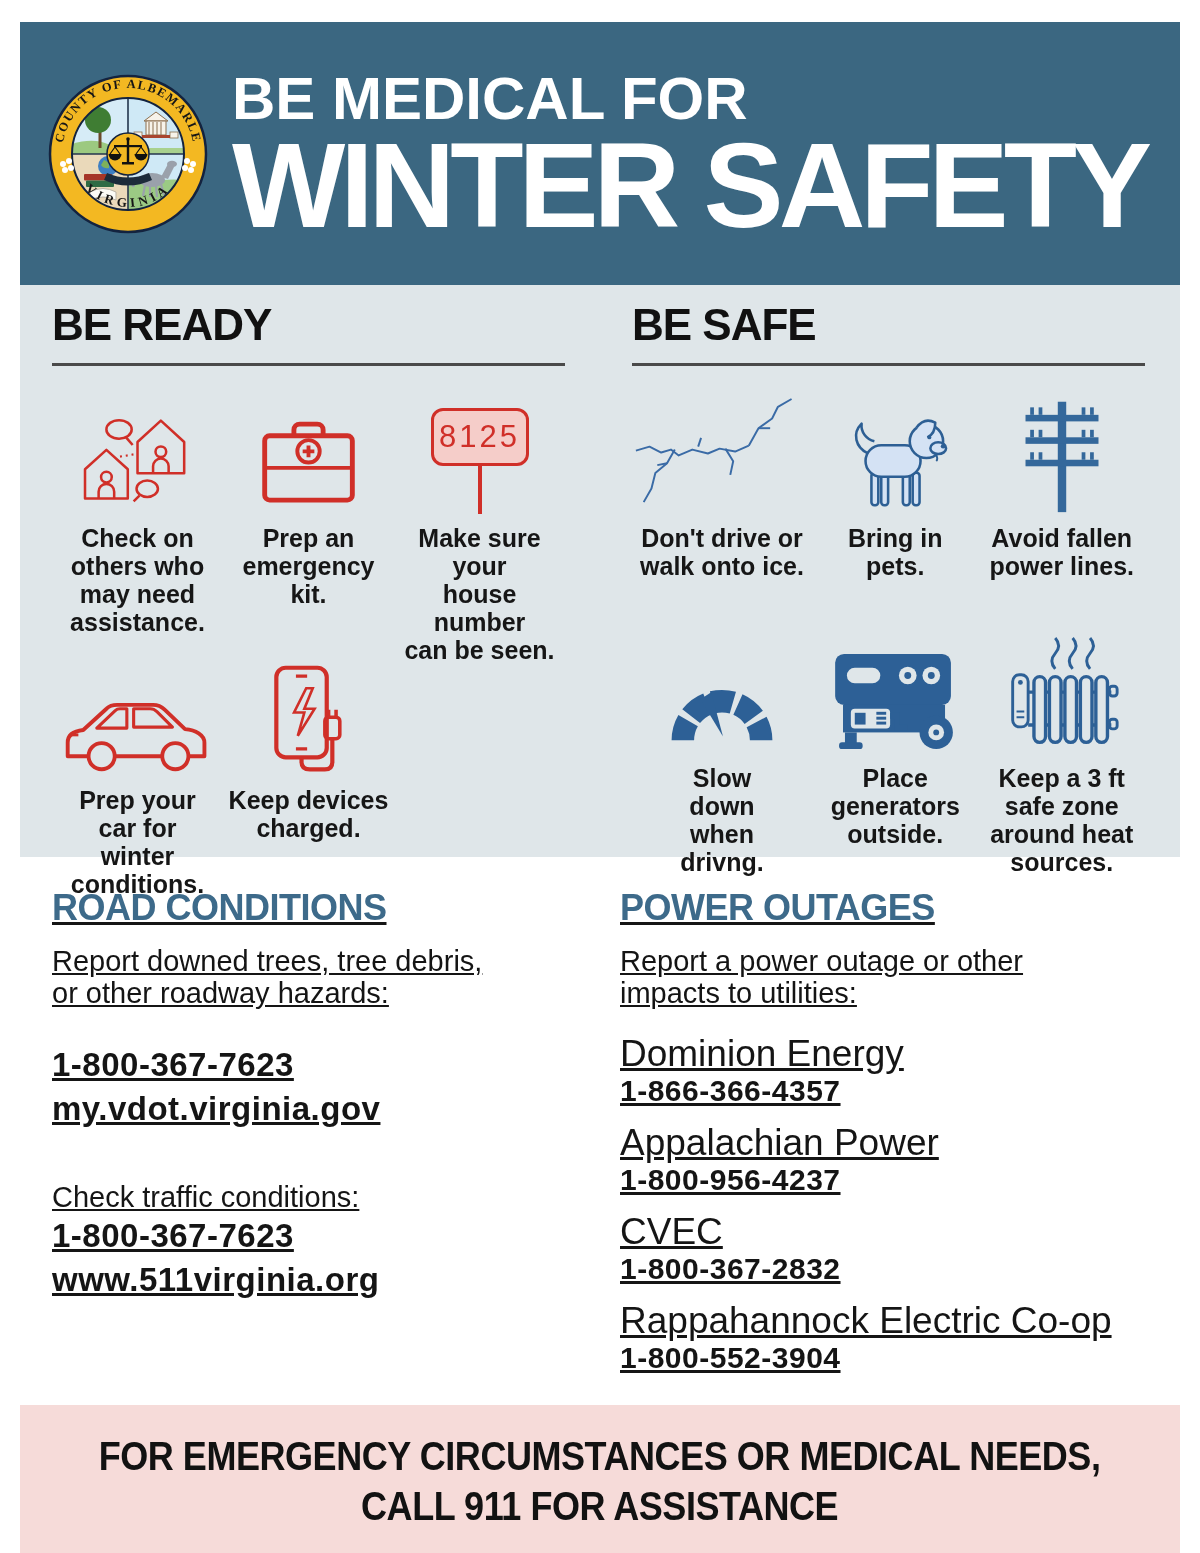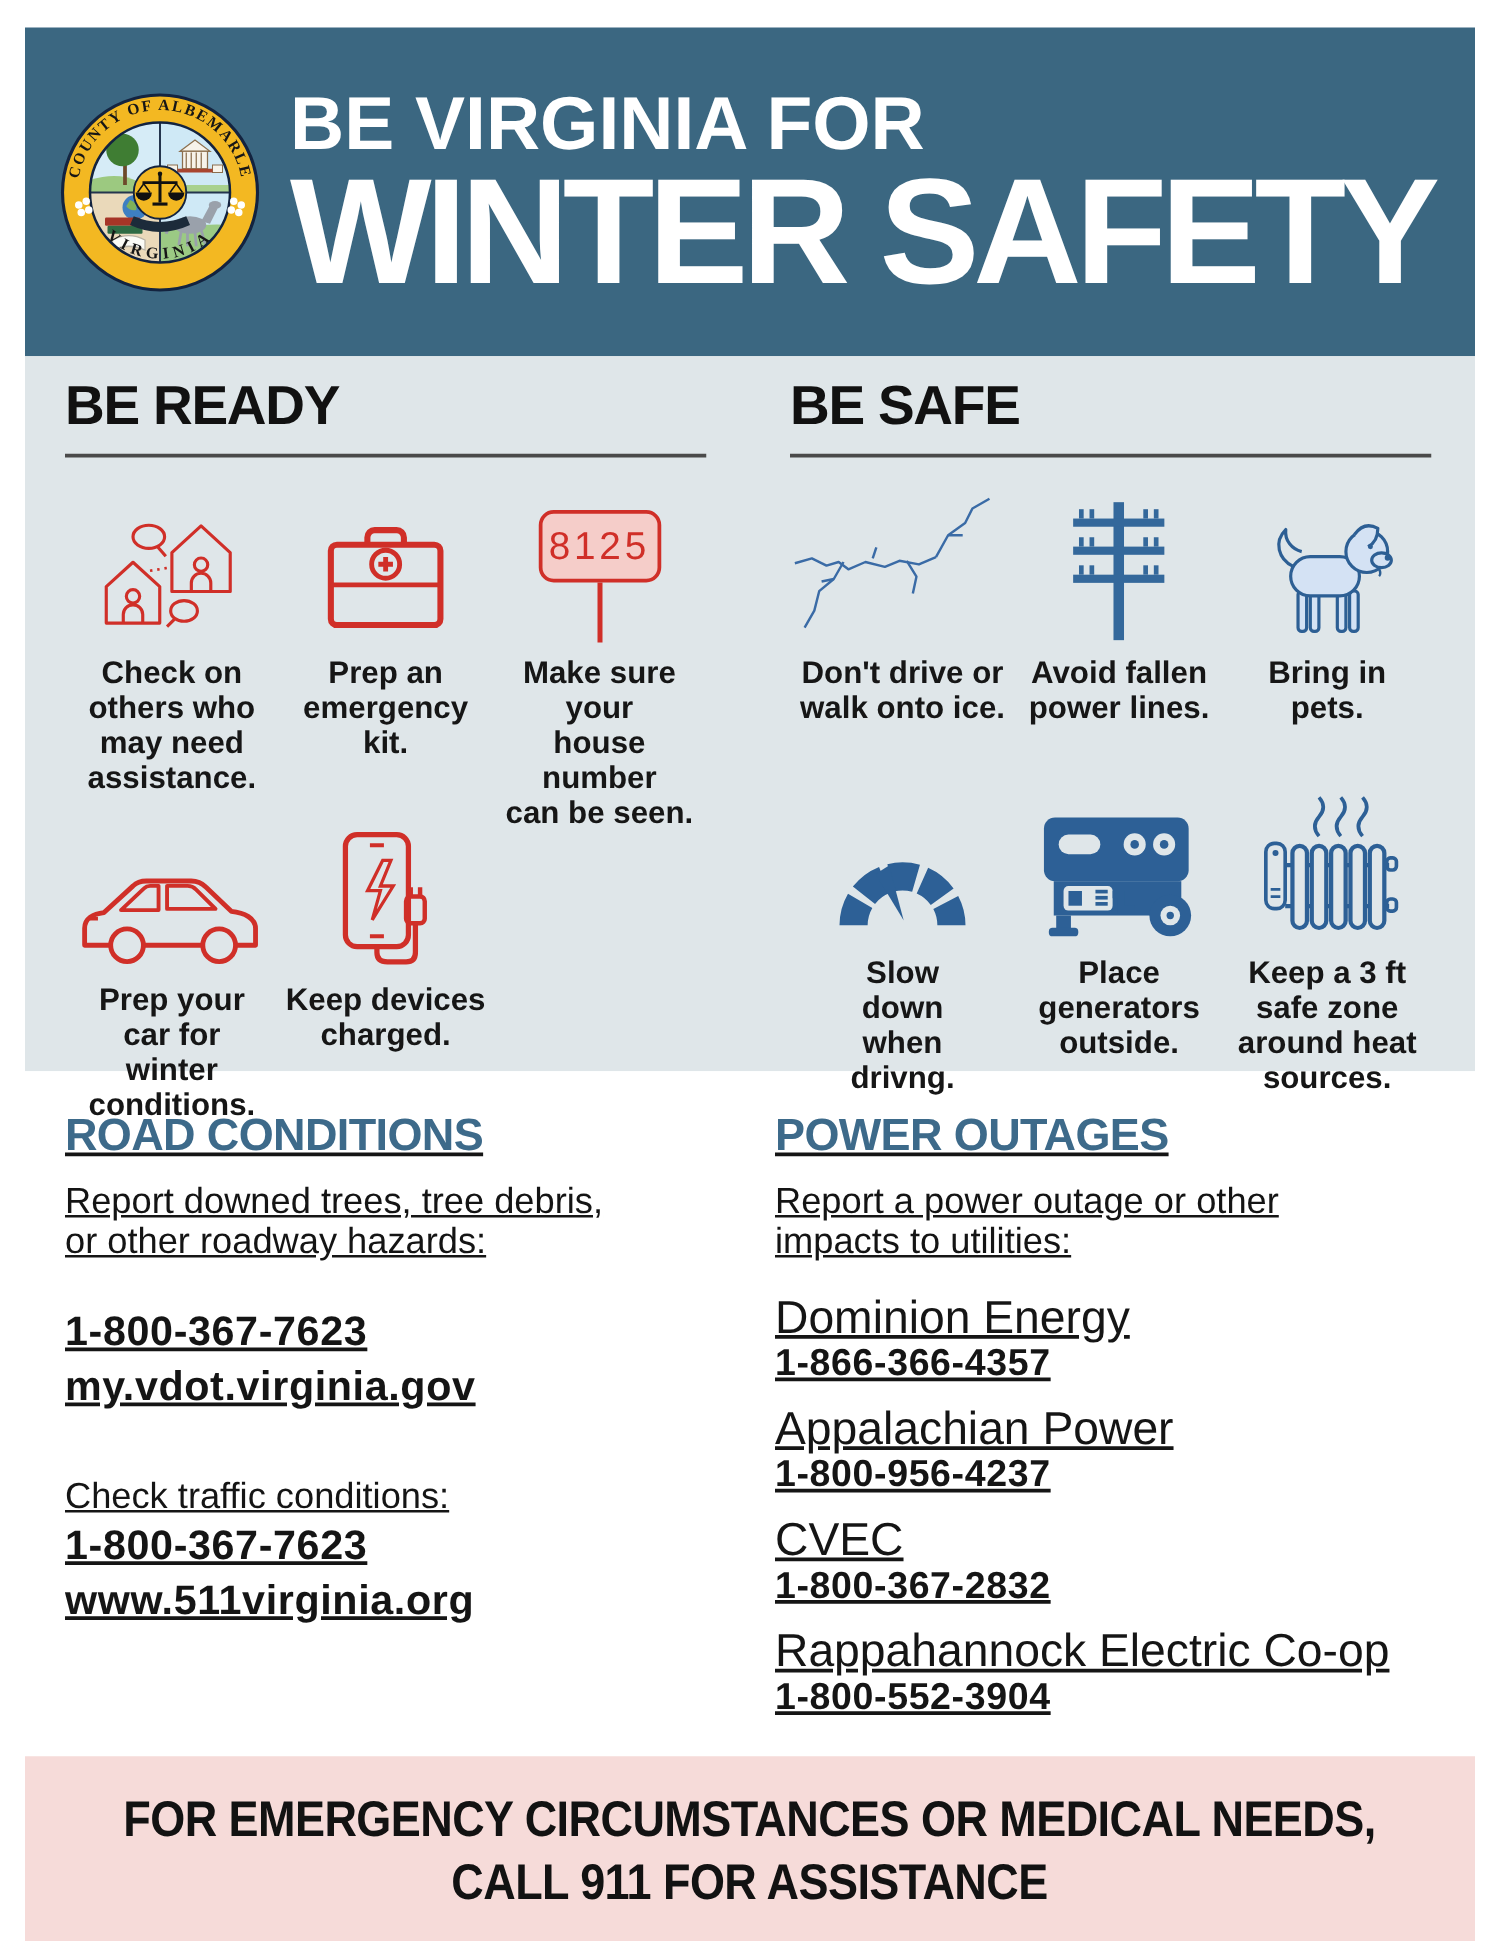--- a/index.html
+++ b/index.html
@@ -129,21 +129,21 @@
           <circle cx="137" cy="94" r="3"></circle>
       </g>
       <text font-size="12.5" font-weight="bold" letter-spacing="1.5" fill="#161616" font-family="Liberation Serif, serif">
         <textPath href="#sealTopArc" startOffset="50%" text-anchor="middle">COUNTY OF ALBEMARLE</textPath>
       </text>
       <text font-size="13" font-weight="bold" letter-spacing="4" fill="#161616" font-family="Liberation Serif, serif">
         <textPath href="#sealBotArc" startOffset="50%" text-anchor="middle">VIRGINIA</textPath>
       </text>
     </svg>
     <div class="titles">
-      <div class="title-line1">BE VIRGINIA FOR</div>
+      <div class="title-line1">BE MEDICAL FOR</div>
       <div class="title-line2">WINTER SAFETY</div>
     </div>
   </header>
 
   <section class="panel">
 
     <div class="pcol">
       <h2>BE READY</h2>
       <hr class="rule">
       <div class="grid">
@@ -245,20 +245,41 @@
               <path d="M44 59 l-8 14 l-12 10 l-4 16 l-8 14"></path>
               <path d="M36 73 l-10 2"></path>
               <path d="M120 55 l10 -18 l14 -10 l6 -12 l14 -8"></path>
               <path d="M130 37 l12 0"></path>
               <path d="M96 58 l8 13 l-3 14"></path>
               <path d="M68 56 l3 -9"></path>
             </svg>
           </div>
           <div class="caption cap-row1">Don't drive or
 walk onto ice.</div>
+        </div>
+
+        <div class="cell">
+          <div class="icon-box">
+            <svg width="118" height="110" viewBox="0 0 120 112" stroke="#2d5f94" stroke-width="2.6" fill="#d4e2f4" stroke-linejoin="round">
+              <path d="M32 50 C20 44 16 30 26 20 C25 29 31 36 39 38" fill="none"></path>
+              <rect x="36" y="70" width="7" height="33" rx="3"></rect>
+              <rect x="46" y="70" width="7" height="33" rx="3"></rect>
+              <rect x="68" y="70" width="7" height="33" rx="3"></rect>
+              <rect x="78" y="70" width="7" height="33" rx="3"></rect>
+              <rect x="30" y="42" width="56" height="32" rx="16"></rect>
+              <circle cx="92" cy="38" r="17"></circle>
+              <path d="M82 24 q8 -11 19 -5 q0 11 -8 15"></path>
+              <ellipse cx="104" cy="45" rx="8" ry="6"></ellipse>
+              <circle cx="109" cy="43" r="2.4" fill="#2d5f94" stroke="none"></circle>
+              <circle cx="95" cy="34" r="2" fill="#2d5f94" stroke="none"></circle>
+              <path d="M102 52 q2 4 0 6" fill="none" stroke-width="2"></path>
+            </svg>
+          </div>
+          <div class="caption cap-row1">Bring in
+pets.</div>
         </div>
 
         <div class="cell">
           <div class="icon-box">
             <svg width="104" height="116" viewBox="0 0 110 124" fill="#34689b">
               <rect x="50.5" y="4" width="9" height="118"></rect>
               <rect x="16" y="18" width="78" height="7"></rect>
               <rect x="16" y="42" width="78" height="7"></rect>
               <rect x="16" y="66" width="78" height="7"></rect>
               <g>
@@ -272,41 +293,20 @@
                   <rect x="85" y="34" width="4" height="8"></rect>
                 <rect x="21" y="58" width="4" height="8"></rect>
                   <rect x="30" y="58" width="4" height="8"></rect>
                 <rect x="76" y="58" width="4" height="8"></rect>
                   <rect x="85" y="58" width="4" height="8"></rect>
               </g>
             </svg>
           </div>
           <div class="caption cap-row1">Avoid fallen
 power lines.</div>
-        </div>
-
-        <div class="cell">
-          <div class="icon-box">
-            <svg width="118" height="110" viewBox="0 0 120 112" stroke="#2d5f94" stroke-width="2.6" fill="#d4e2f4" stroke-linejoin="round">
-              <path d="M32 50 C20 44 16 30 26 20 C25 29 31 36 39 38" fill="none"></path>
-              <rect x="36" y="70" width="7" height="33" rx="3"></rect>
-              <rect x="46" y="70" width="7" height="33" rx="3"></rect>
-              <rect x="68" y="70" width="7" height="33" rx="3"></rect>
-              <rect x="78" y="70" width="7" height="33" rx="3"></rect>
-              <rect x="30" y="42" width="56" height="32" rx="16"></rect>
-              <circle cx="92" cy="38" r="17"></circle>
-              <path d="M82 24 q8 -11 19 -5 q0 11 -8 15"></path>
-              <ellipse cx="104" cy="45" rx="8" ry="6"></ellipse>
-              <circle cx="109" cy="43" r="2.4" fill="#2d5f94" stroke="none"></circle>
-              <circle cx="95" cy="34" r="2" fill="#2d5f94" stroke="none"></circle>
-              <path d="M102 52 q2 4 0 6" fill="none" stroke-width="2"></path>
-            </svg>
-          </div>
-          <div class="caption cap-row1">Bring in
-pets.</div>
         </div>
 
         <div class="cell">
           <div class="icon-box icon-box2">
             <svg width="118" height="92" viewBox="0 0 120 94" fill="none">
               <path d="M20 80 A40 40 0 0 1 100 80" stroke="#2d6096" stroke-width="23" stroke-dasharray="21 5.5"></path>
               <path d="M61 76 L38 38 l11 -7 z" fill="#2d6096"></path>
             </svg>
           </div>
           <div class="caption">Slow

